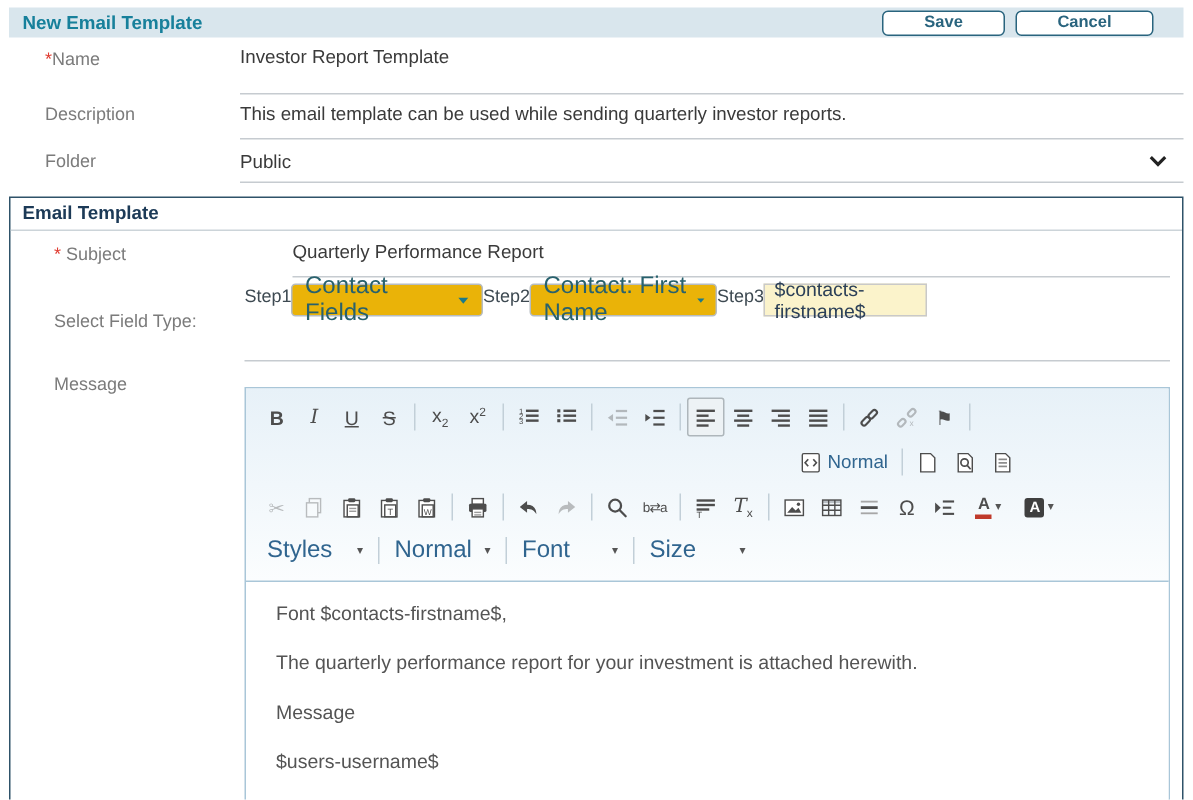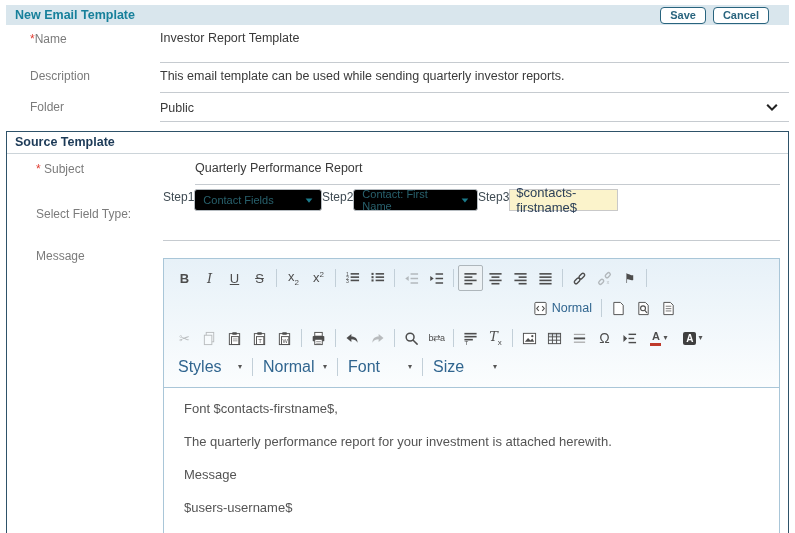--- a/index.html
+++ b/index.html
@@ -7,21 +7,21 @@
     width:795px;height:533px;overflow:hidden;background:#fff;
     font-family:"Liberation Sans",sans-serif;position:relative;
   }
   
   .topbar{margin:5px 6px 0;height:20px;background:#d9e6ed;display:flex;align-items:center;}
   .topbar-title{color:#17809b;font-weight:bold;font-size:12.5px;padding-left:9px;}
   .topbar-actions{margin-left:auto;display:flex;gap:7px;padding-right:20px;}
   .btn-chrome{
     height:17px;font-size:11px;font-weight:bold;font-family:"Liberation Sans",sans-serif;
     border:1px solid #29647e;border-radius:4px;background:#fff;color:#29647e;
-    padding:0 9px;line-height:14px;cursor:pointer;
+    padding:0 27px;line-height:14px;cursor:pointer;
   }
   
   .form-top{margin:0 6px;}
   .frow{display:flex;}
   .flabel{width:154px;box-sizing:border-box;padding-left:24px;font-size:12px;color:#7b7b7b;}
   .fvalue{flex:1;border-bottom:1px solid #c6cbd0;font-size:12.5px;color:#3a3a3a;position:relative;}
   .req{color:#e03c31;}
   .frow-name{height:38px;}   .frow-name .flabel{padding-top:7px;}  .frow-name .fvalue{padding-top:6px;}
   .frow-desc{height:30px;}   .frow-desc .flabel{padding-top:6px;}  .frow-desc .fvalue{padding-top:6px;}
   .frow-folder{height:29px;} .frow-folder .flabel{padding-top:7px;}.frow-folder .fvalue{padding-top:8px;}
@@ -36,21 +36,21 @@
   .srow-subject{height:31px;gap:32px;}
   .srow-subject .slabel{padding-top:8px;}
   .srow-subject .svalue{padding-top:7px;font-size:12.5px;color:#3a3a3a;border-bottom:1px solid #c6cbd0;}
   .srow-steps{height:56px;}
   .srow-steps .slabel{padding-top:22px;}
   .srow-steps .svalue{border-bottom:1px solid #c6cbd0;display:flex;padding-top:4px;box-sizing:border-box;}
   .stepcol{display:flex;flex-direction:row;}
   .stepcol1{width:159px;} .stepcol2{width:156px;} .stepcol3{width:140px;}
   .steplabel{font-size:12px;color:#3e4a52;margin:1px 0 7px;}
   .selectbox{width:151px;height:22px;box-sizing:border-box;border:1px solid #b6bcc1;border-radius:3px;
-    background:#000000;display:flex;align-items:center;padding:0 6px 0 8px;font-size:11px;color:#28616d;cursor:pointer;}
+    background:#eab308;display:flex;align-items:center;padding:0 6px 0 8px;font-size:16px;color:#28616d;cursor:pointer;}
   .selectbox svg{margin-left:auto;}
   .steptext{width:135px;height:22px;box-sizing:border-box;border:1px solid #c9c9c9;background:#fbf3cb;
     font-size:13px;color:#2c4058;display:flex;align-items:center;padding:0 6px;}
   .srow-message .slabel{padding-top:8px;}
   .srow-message .svalue{padding-top:17px;}
   
   .editor{border:1px solid #a9c6d8;}
   .toolbar{background:linear-gradient(#e7f1f8,#fbfdfe);border-bottom:1px solid #a9c6d8;padding:4px 8px 6px;}
   .tb-row{display:flex;align-items:center;height:30px;}
   .tb-row.right{justify-content:flex-end;padding-right:90px;}
@@ -99,21 +99,21 @@
       <span class="chev">
         <svg width="14" height="14" viewBox="0 0 16 16">
             <path d="M2.5 5.5 L8 11 L13.5 5.5" stroke="#222" stroke-width="2.4" fill="none"></path>
           </svg>
       </span>
     </div>
   </div>
 </div>
 
 <div class="section">
-  <div class="section-title">Source Template</div>
+  <div class="section-title">Email Template</div>
 
   <div class="srow srow-subject">
     <div class="slabel"><span class="req">*</span> <span>Subject</span></div>
     <div class="svalue">Quarterly Performance Report</div>
   </div>
 
   <div class="srow srow-steps">
     <div class="slabel">Select Field Type:</div>
     <div class="svalue">
       <div class="stepcol stepcol1">

